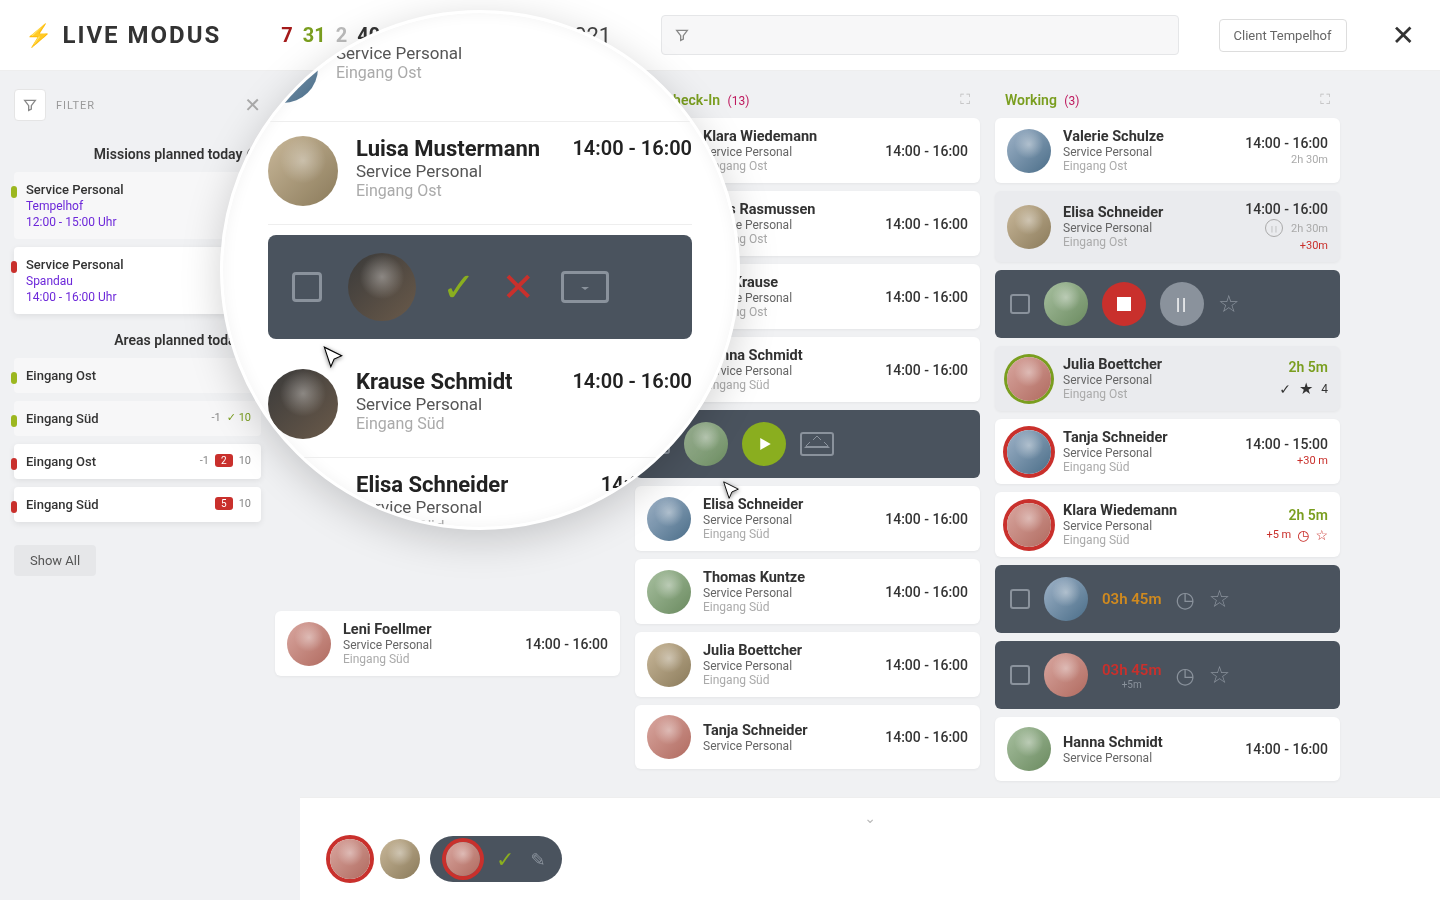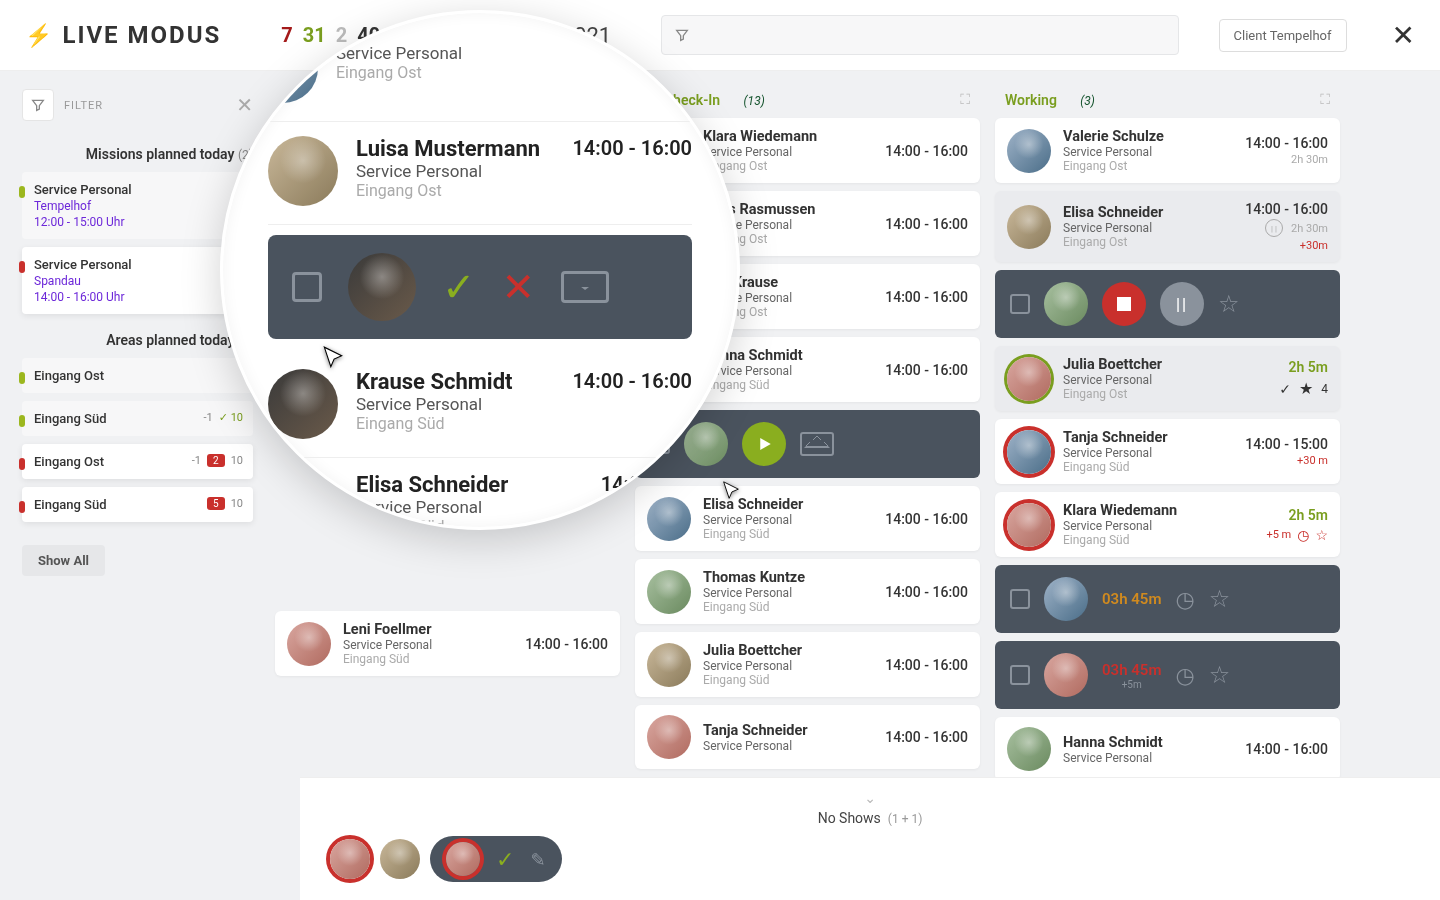--- a/index.html
+++ b/index.html
@@ -16,47 +16,47 @@
 .stat-dark { color: #333; }
 .event-name { font-size: 22px; color: #444; margin-left: 20px; }
 .search-box { flex: 1; margin-left: 30px; background: #f7f7f8; border: 1px solid #e5e6e8; border-radius: 4px; height: 40px; display: flex; align-items: center; padding: 0 12px; color: #888; }
 .client-approval { margin-left: 20px; border: 1px solid #ddd; border-radius: 4px; padding: 8px 14px; background: #fff; color: #666; font-size: 13px; cursor: pointer; }
 .close-x { margin-left: 25px; font-size: 28px; color: #333; cursor: pointer; font-weight: 300; }
 
 
 .main { display: flex; height: calc(100% - 70px); }
 
 
-.sidebar { width: 275px; padding: 18px 22px; background: #f0f1f3; }
+.sidebar { width: 275px; padding: 18px 14px; background: #f0f1f3; }
 .filter-bar { display: flex; align-items: center; gap: 10px; margin-bottom: 25px; }
 .filter-btn { width: 32px; height: 32px; background: #fff; border: 1px solid #e5e5e5; border-radius: 4px; display: flex; align-items: center; justify-content: center; color: #888; }
 .filter-label { font-size: 11px; letter-spacing: 1px; color: #999; flex: 1; }
 .filter-close { color: #aaa; font-size: 20px; cursor: pointer; font-weight: 300; }
 .section-title { font-size: 14px; font-weight: 600; color: #333; margin: 18px 0 10px; text-align: right; }
 .section-title .count { font-weight: 400; color: #888; font-size: 12px; }
 .mission-card { background: #f7f7f8; border-radius: 4px; padding: 10px 12px; margin-bottom: 8px; position: relative; }
 .mission-card.active { background: #fff; box-shadow: 0 2px 6px rgba(0,0,0,0.08); }
 .mission-card .dot { position: absolute; left: -3px; top: 14px; width: 6px; height: 12px; border-radius: 3px; }
 .dot.green { background: #9cb71f; }
 .dot.red { background: #c9302c; }
 .mission-card .name { font-size: 13px; color: #333; font-weight: 500; }
 .mission-card .meta { font-size: 12px; color: #6d28d9; margin-top: 2px; }
 .mission-card .right-badges { position: absolute; right: 10px; top: 10px; display: flex; gap: 6px; font-size: 11px; align-items: center; }
 .badge-num { color: #888; }
 .badge-red { background: #c9302c; color: #fff; padding: 1px 6px; border-radius: 3px; font-size: 10px; }
 .badge-check { color: #7a9e1f; display:inline-flex; align-items:center; gap:2px; }
-.show-all { background: #e6e7e9; border: none; padding: 8px 16px; border-radius: 4px; color: #555; font-size: 13px; margin-top: 15px; cursor: pointer; font-weight: bold; }
+.show-all { background: #e6e7e9; border: none; padding: 8px 16px; border-radius: 4px; color: #555; font-size: 13px; margin-top: 15px; cursor: pointer; }
 
 
 .columns { flex: 1; display: flex; gap: 15px; padding: 20px 25px 0 0; }
 .column { width: 345px; background: transparent; position: relative; }
 .col-header { display: flex; align-items: center; justify-content: space-between; padding: 0 10px 10px; }
 .col-title { font-size: 14px; font-weight: 600; }
 .col-title.green { color: #7a9e1f; }
-.col-title .cnt { color: #14532d; font-size: 12px; font-weight: 400; margin-left: 20px; font-style: italic; }
+.col-title .cnt { color: #be185d; font-size: 12px; font-weight: 400; margin-left: 4px; }
 .expand-icon { color: #bbb; font-size: 14px; cursor: pointer; }
 .card { background: #fff; border-radius: 6px; padding: 10px 12px; margin-bottom: 8px; display: flex; gap: 12px; align-items: center; box-shadow: 0 1px 3px rgba(0,0,0,0.05); position: relative; }
 .card.selected { background: #eaebee; }
 .avatar { width: 44px; height: 44px; border-radius: 50%; background: linear-gradient(135deg,#c9b89a,#8a7a5a); flex-shrink: 0; position: relative; overflow: hidden; }
 .avatar::after{ content:""; position:absolute; inset:0; background: radial-gradient(circle at 50% 35%, rgba(255,255,255,0.4), transparent 40%);}
 .avatar.ring-green { box-shadow: 0 0 0 3px #7a9e1f; }
 .avatar.ring-red { box-shadow: 0 0 0 4px #c9302c; }
 .avatar.a2{ background:linear-gradient(135deg,#9fb3c8,#4a6d88);}
 .avatar.a3{ background:linear-gradient(135deg,#d9a7a0,#b06a5f);}
 .avatar.a4{ background:linear-gradient(135deg,#a8c0a0,#6a8a5f);}
@@ -538,24 +538,20 @@
     </svg>
 </div>
 <div class="cursor-arrow cursor2">
   <svg viewBox="0 0 24 24" width="22" height="22">
       <path d="M4 2l6 18 3-7 7-3z" fill="#fff" stroke="#000" stroke-width="1"></path>
     </svg>
 </div>
 
 <div class="footer">
   <div class="footer-handle">⌄</div>
-  <div class="footer-title">
-    <span>No Shows</span>
-    &nbsp;<span class="cnt">(1 + 1)</span>
-  </div>
   <div class="footer-avatars">
     <div class="avatar a3 ring-red"></div>
     <div class="avatar"></div>
     <div class="footer-pill">
       <div class="avatar a3 ring-red"></div>
       <span class="check">✓</span>
       <span class="pencil">✎</span>
     </div>
   </div>
 </div>

